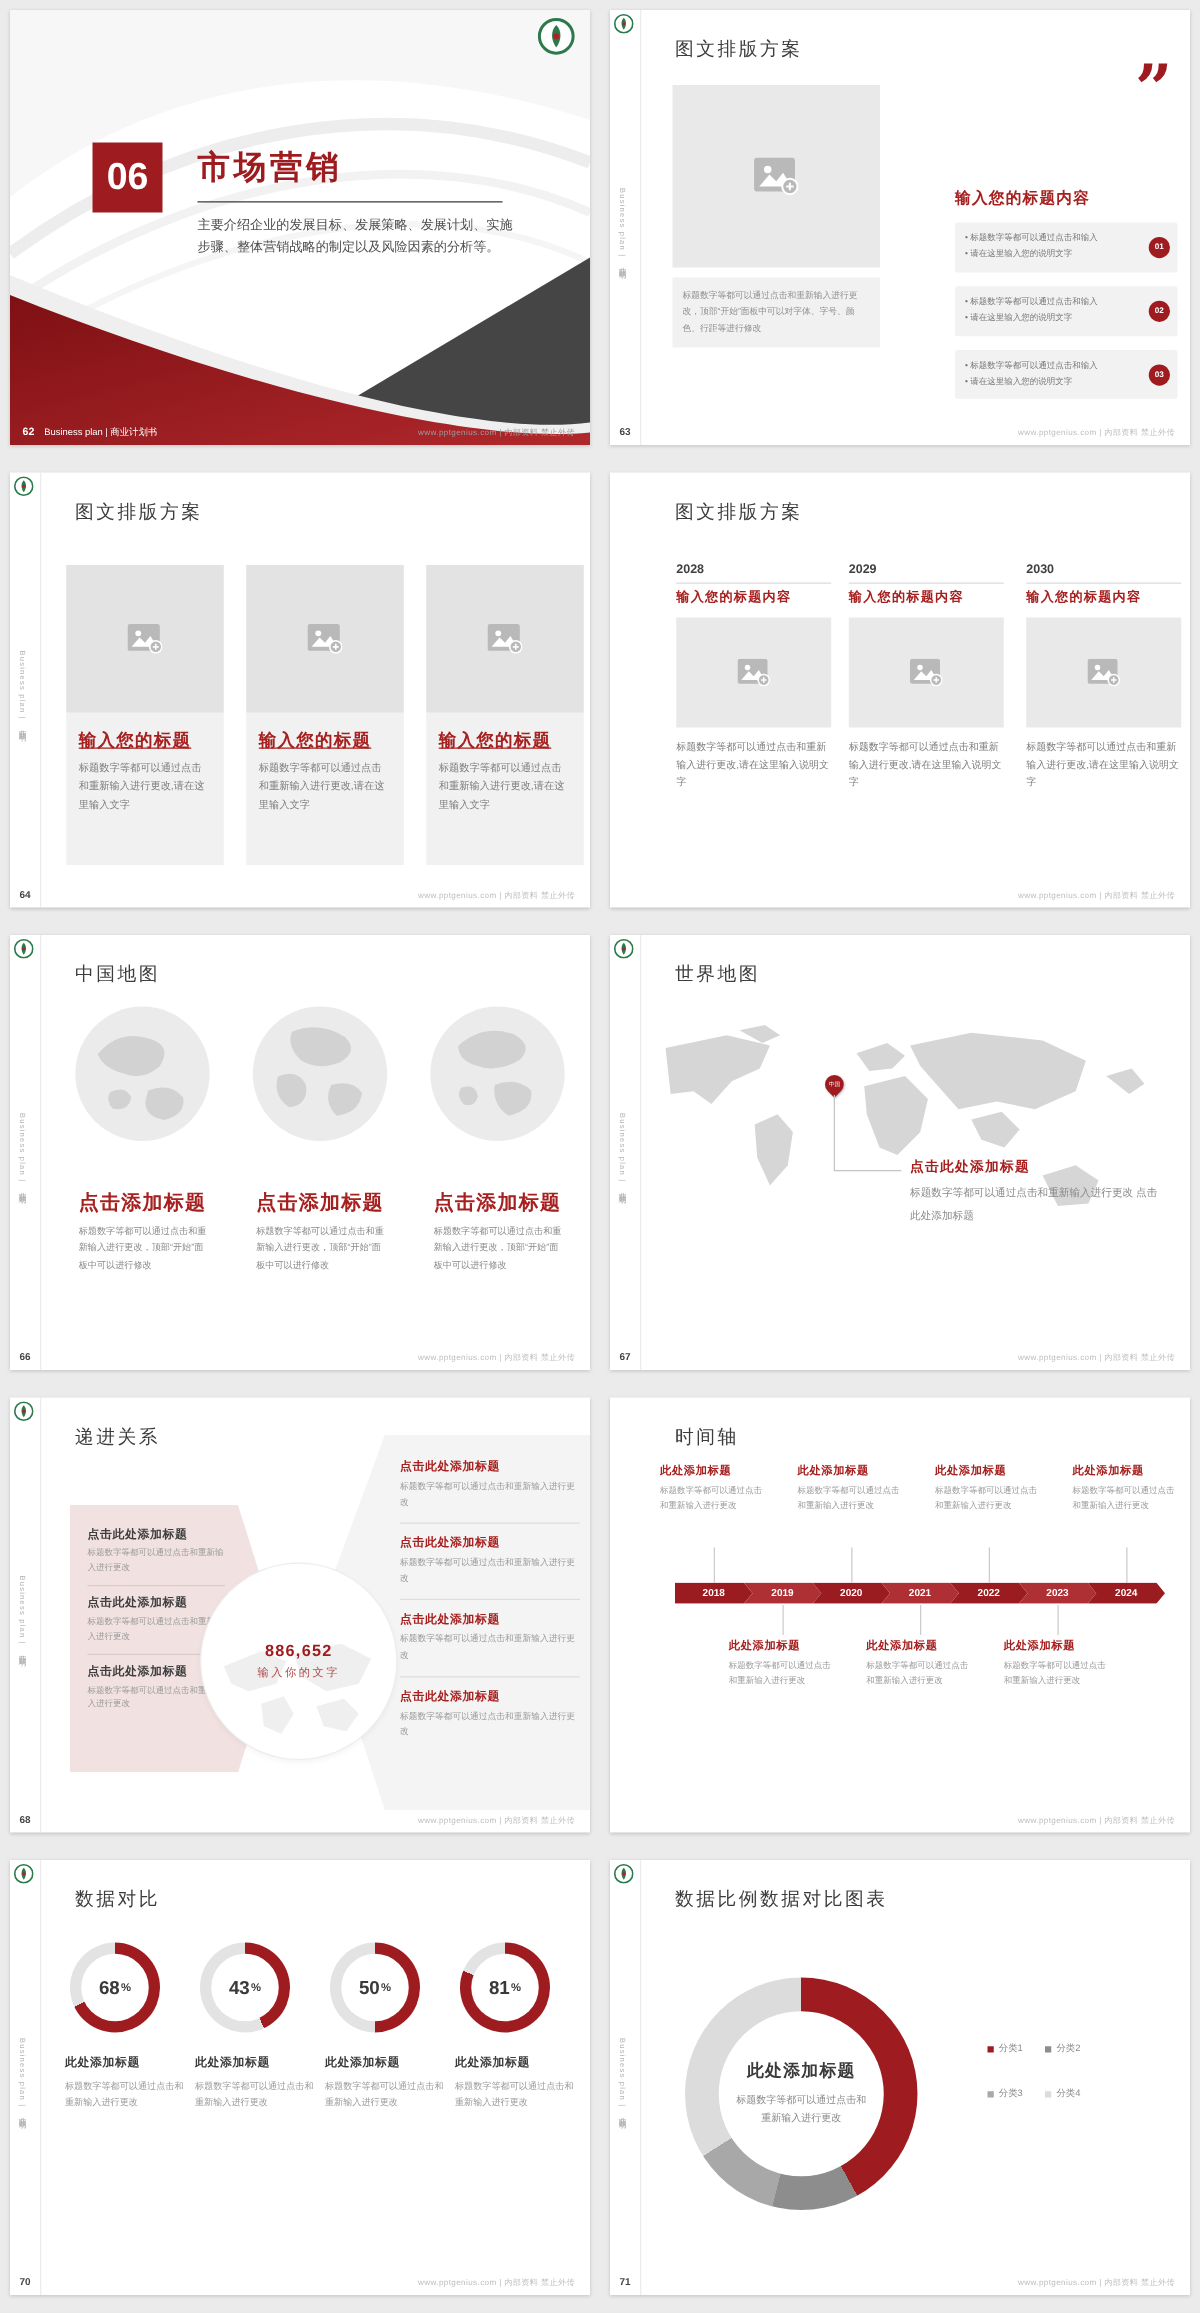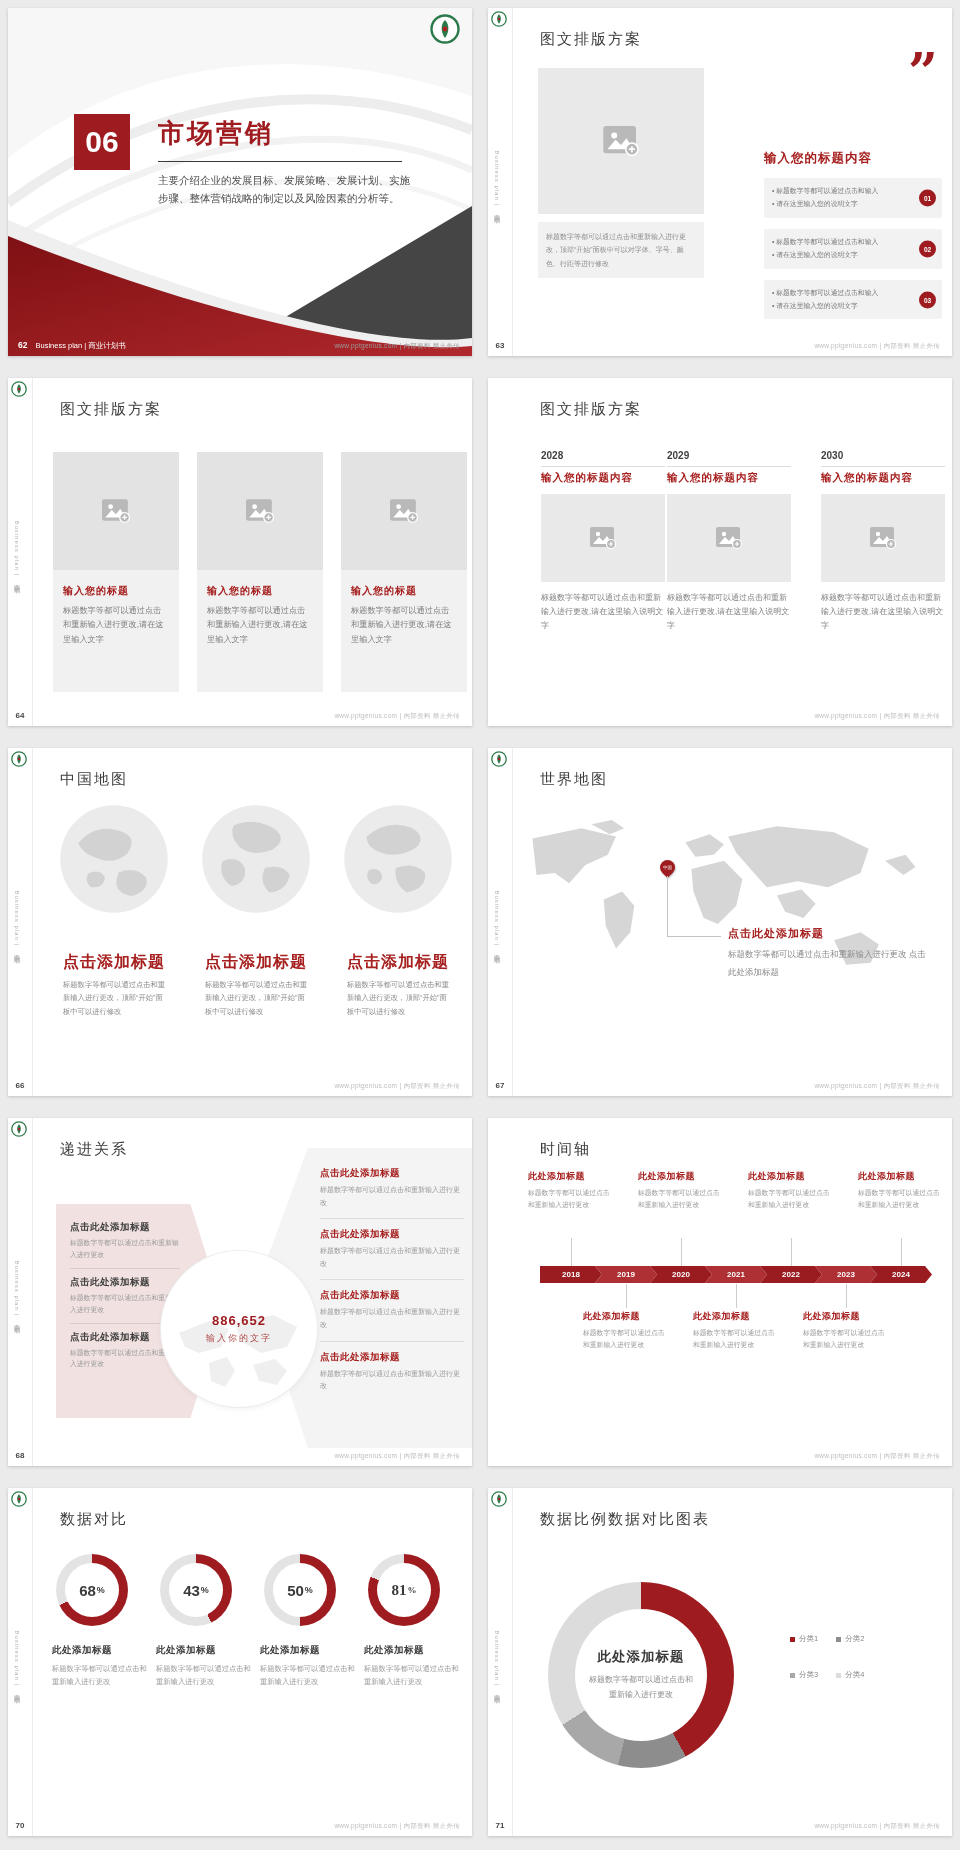--- a/index.html
+++ b/index.html
@@ -37,21 +37,21 @@
   .quote{position:absolute;right:14px;top:38px;font-family:"DejaVu Serif","Liberation Serif",serif;font-size:52px;font-weight:bold;color:#9e1c20;line-height:1;}
   .s63-head{position:absolute;left:276px;top:142px;font-size:12.5px;font-weight:bold;color:#a6201f;letter-spacing:1px;}
   .s63-items{position:absolute;left:276px;top:170px;width:178px;}
   .s63-item{position:relative;background:#f2f2f2;border-radius:2px;padding:7px 30px 7px 8px;margin-bottom:11px;}
   .s63-item .ln{font-size:6.8px;color:#777;line-height:1.9;}
   .badge{position:absolute;right:6px;top:50%;transform:translateY(-50%);width:17px;height:17px;border-radius:50%;background:#9e1c20;color:#fff;font-size:6.5px;font-weight:bold;display:flex;align-items:center;justify-content:center;}
 
   
   .s64-card{position:absolute;top:74px;width:126px;height:240px;background:#f1f1f1;}
   .s64-card .im{height:118px;background:#e3e3e3;display:flex;align-items:center;justify-content:center;}
-  .s64-card h4{margin:14px 10px 6px;font-size:10px;color:#a6201f;letter-spacing:1px;}
+  .s64-card h4{margin:14px 10px 6px;font-size:14px;color:#a6201f;letter-spacing:1px;text-decoration:underline;}
   .s64-card p{margin:0 10px;font-size:8.2px;color:#7d7d7d;line-height:1.75;}
 
   
   .s65-col{position:absolute;top:72px;width:124px;}
   .s65-col .yr{font-size:10px;font-weight:bold;color:#3f3f3f;}
   .s65-col .hr{border-top:1px solid #dcdcdc;margin:5px 0 4px;}
   .s65-col h4{margin:0 0 9px;font-size:10.5px;color:#a6201f;letter-spacing:1px;}
   .s65-col .im{height:88px;background:#e9e9e9;display:flex;align-items:center;justify-content:center;}
   .s65-col p{margin:9px 0 0;font-size:8px;color:#7d7d7d;line-height:1.75;}
 
@@ -264,21 +264,21 @@
           <svg width="26" height="22" viewBox="0 0 26 22">
             <rect width="24" height="20" rx="2" fill="#b9b9b9"></rect>
             <circle cx="8" cy="7" r="2.2" fill="#fff"></circle>
             <path d="M3 17 L9 10 L13 14 L17 9 L22 17 Z" fill="#fff"></path>
             <circle cx="21" cy="17" r="4.5" fill="#b9b9b9" stroke="#fff" stroke-width="1.2"></circle>
             <path d="M21 14.8v4.4 M18.8 17h4.4" stroke="#fff" stroke-width="1.2"></path>
           </svg>
         </div>
       <p>标题数字等都可以通过点击和重新输入进行更改,请在这里输入说明文字</p>
     </div>
-    <div class="s65-col" style="left:179px">
+    <div class="s65-col" style="left:191px">
       <div class="yr">2029</div>
       <div class="hr"></div>
       <h4>输入您的标题内容</h4>
       <div class="im">
           <svg width="26" height="22" viewBox="0 0 26 22">
             <rect width="24" height="20" rx="2" fill="#b9b9b9"></rect>
             <circle cx="8" cy="7" r="2.2" fill="#fff"></circle>
             <path d="M3 17 L9 10 L13 14 L17 9 L22 17 Z" fill="#fff"></path>
             <circle cx="21" cy="17" r="4.5" fill="#b9b9b9" stroke="#fff" stroke-width="1.2"></circle>
             <path d="M21 14.8v4.4 M18.8 17h4.4" stroke="#fff" stroke-width="1.2"></path>
@@ -534,21 +534,21 @@
           <div class="ring-hole"></div>
           <div class="ring-val">
             <span>50</span>
             <span class="pct">%</span>
           </div>
         </div>
       <h4>此处添加标题</h4>
       <p>标题数字等都可以通过点击和重新输入进行更改</p>
     </div>
     <div class="s70-col" style="left:356px">
-      <div class="ring" style="background: conic-gradient(rgb(158, 28, 32) 81%, rgb(227, 227, 227) 0deg); font-family: Liberation Serif, serif;">
+      <div class="ring" style="background: conic-gradient(rgb(158, 28, 32) 81%, rgb(227, 227, 227) 0deg);">
           <div class="ring-hole"></div>
           <div class="ring-val">
             <span>81</span>
             <span class="pct">%</span>
           </div>
         </div>
       <h4>此处添加标题</h4>
       <p>标题数字等都可以通过点击和重新输入进行更改</p>
     </div>
     <span class="site">www.pptgenius.com | 内部资料 禁止外传</span>

